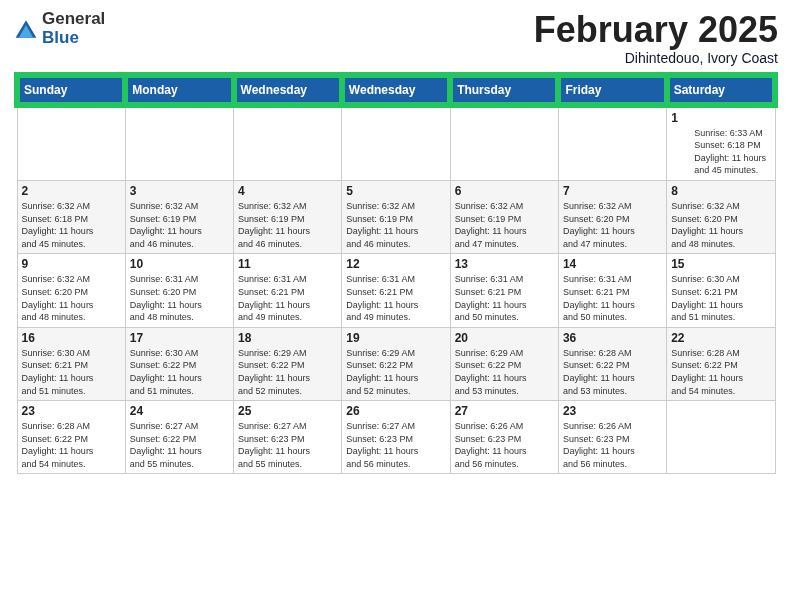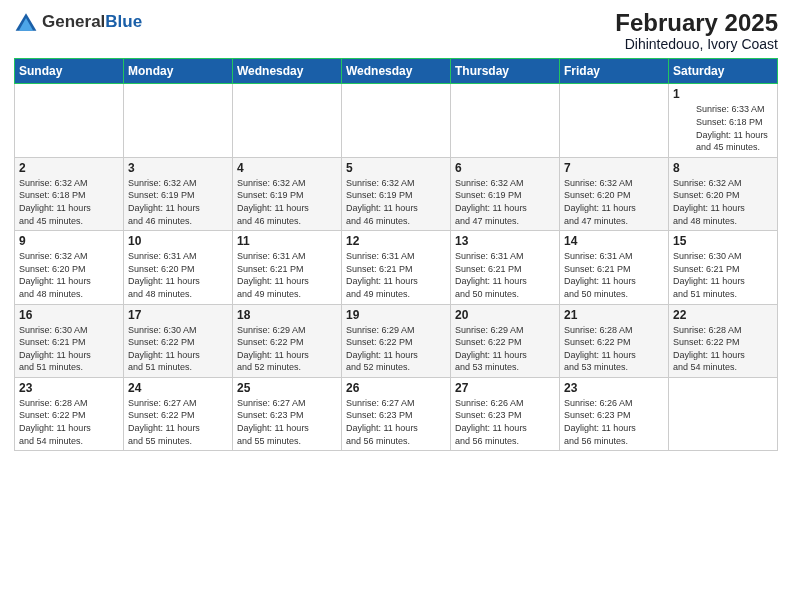--- a/index.html
+++ b/index.html
@@ -21,63 +21,63 @@
       align-items: flex-start;
       margin-bottom: 6px;
     }
     .logo {
       display: flex;
       align-items: center;
       gap: 4px;
     }
     .logo-text {
       display: flex;
-      flex-direction: row;
+      flex-direction: column;
       line-height: 1.1;
     }
     .logo-general {
       font-size: 17px;
       font-weight: bold;
       color: #333;
     }
     .logo-blue {
       font-size: 17px;
       font-weight: bold;
       color: #1a5fa8;
     }
     .logo-icon {
       width: 24px;
       height: 24px;
     }
     .title-block {
       text-align: right;
     }
     .month-year {
-      font-size: 24px;
+      font-size: 36px;
       font-weight: bold;
       color: #222;
       line-height: 1.1;
     }
     .location {
       font-size: 14px;
       color: #0f172a;
     }
     .calendar {
       width: 100%;
       border-collapse: collapse;
       border: 1px solid #ccc;
     }
     .calendar th {
       background: #1a5fa8;
       color: #fff;
       font-size: 12px;
       font-weight: bold;
       padding: 5px 4px;
       text-align: left;
-      border: 1px solid #22c55e;
+      border: 6px solid #22c55e;
     }
     .calendar td {
       vertical-align: top;
       border: 1px solid #ccc;
       padding: 3px 4px;
       width: calc(100% / 7);
       min-height: 80px;
       font-size: 9.5px;
       color: #333;
       background: #fff;
@@ -282,21 +282,21 @@
 and 52 minutes.</div>
           </td>
           <td>
             <span class="day-num">20</span>
             <div class="day-info" style="white-space: pre-line;">Sunrise: 6:29 AM
 Sunset: 6:22 PM
 Daylight: 11 hours
 and 53 minutes.</div>
           </td>
           <td>
-            <span class="day-num">21</span>
+            <span class="day-num">36</span>
             <div class="day-info" style="white-space: pre-line;">Sunrise: 6:28 AM
 Sunset: 6:22 PM
 Daylight: 11 hours
 and 53 minutes.</div>
           </td>
           <td>
             <span class="day-num">22</span>
             <div class="day-info" style="white-space: pre-line;">Sunrise: 6:28 AM
 Sunset: 6:22 PM
 Daylight: 11 hours

